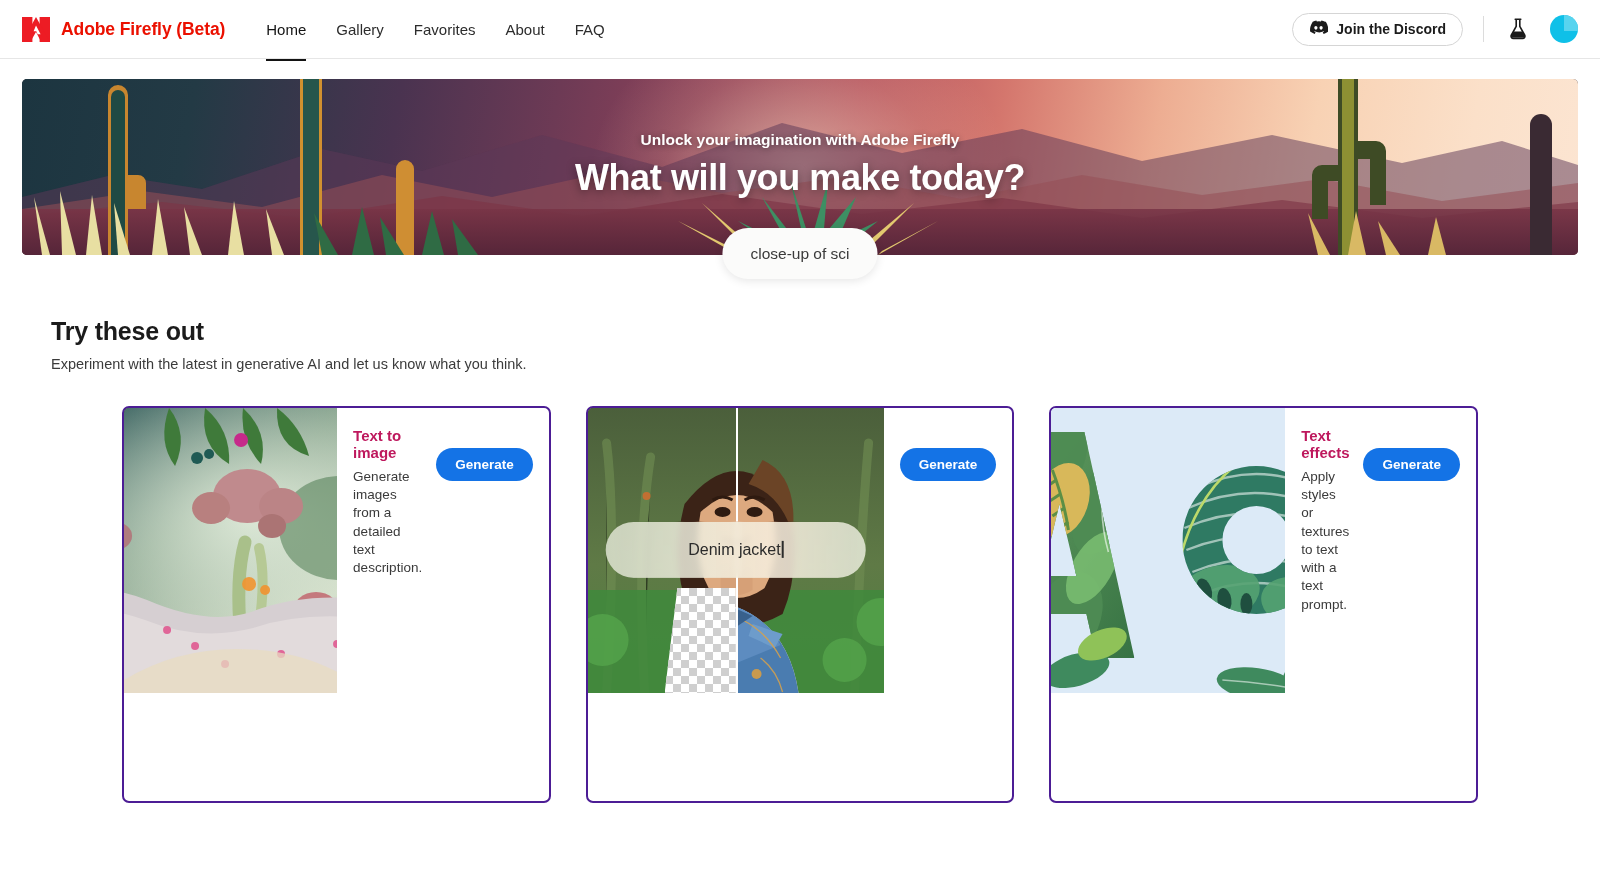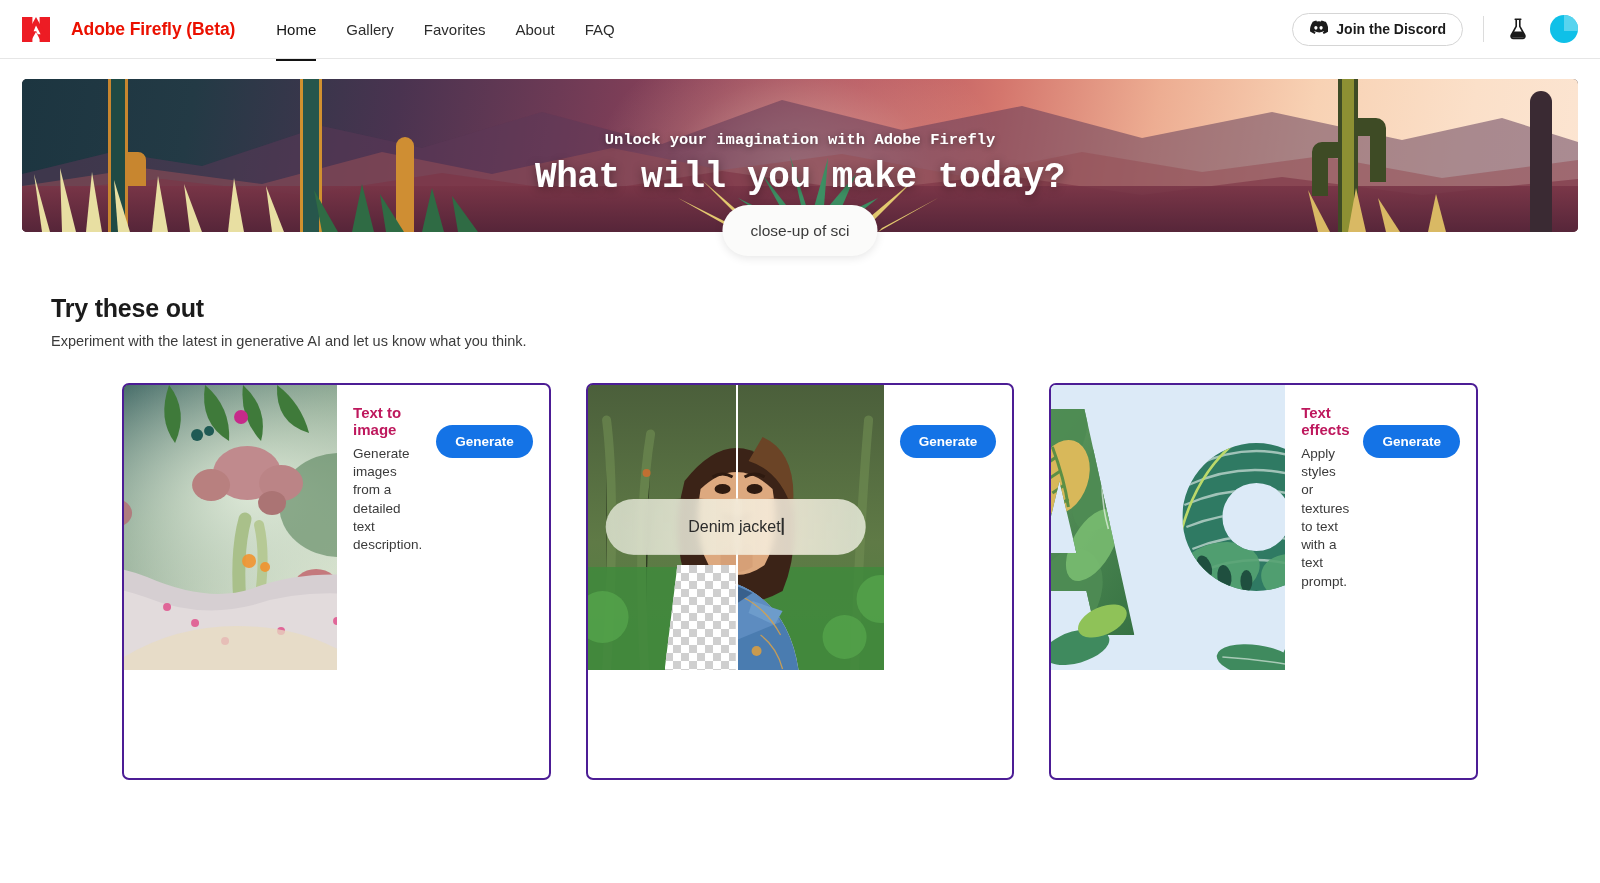--- a/index.html
+++ b/index.html
@@ -15,21 +15,21 @@
   .header {
     position: relative;
     height: 59px;
     background: #ffffff;
     border-bottom: 1px solid #e6e6e6;
     display: flex;
     align-items: center;
     padding: 0 22px 0 22px;
   }
   .brand {
-    display: flex; align-items: center; gap: 21px;
+    display: flex; align-items: center; gap: 11px;
     margin-right: 26px;
   }
   .adobe-mark { width: 28px; height: 25px; display: block; }
   .brand-name {
     font-size: 17.5px; font-weight: bold; color: #eb1000;
     letter-spacing: -0.1px; white-space: nowrap;
   }
   .nav { display: flex; align-items: center; height: 59px; }
   .nav-item {
     position: relative;
@@ -66,25 +66,24 @@
     content: ""; position: absolute;
     left: 50%; top: 0; width: 50%; height: 58%;
     background: #57d4ef;
     transform-origin: 0 100%;
   }
 
   
   .hero-wrap { padding: 20px 22px 0 22px; position: relative; }
   .hero {
     position: relative;
-    height: 153px;
+    height: 176px;
     border-radius: 5px;
     overflow: hidden;
     background: #2a2733;
-    font-family: Liberation Mono, monospace;
   }
   
   .hero-sky {
     position: absolute; inset: 0;
     background:
       linear-gradient(100deg,
         #1c3540 0%, #233a45 11%,
         #4a3350 24%, #6d3a55 34%,
         #92435a 44%, #b4525f 53%,
         #d4766d 62%, #edad92 72%,

